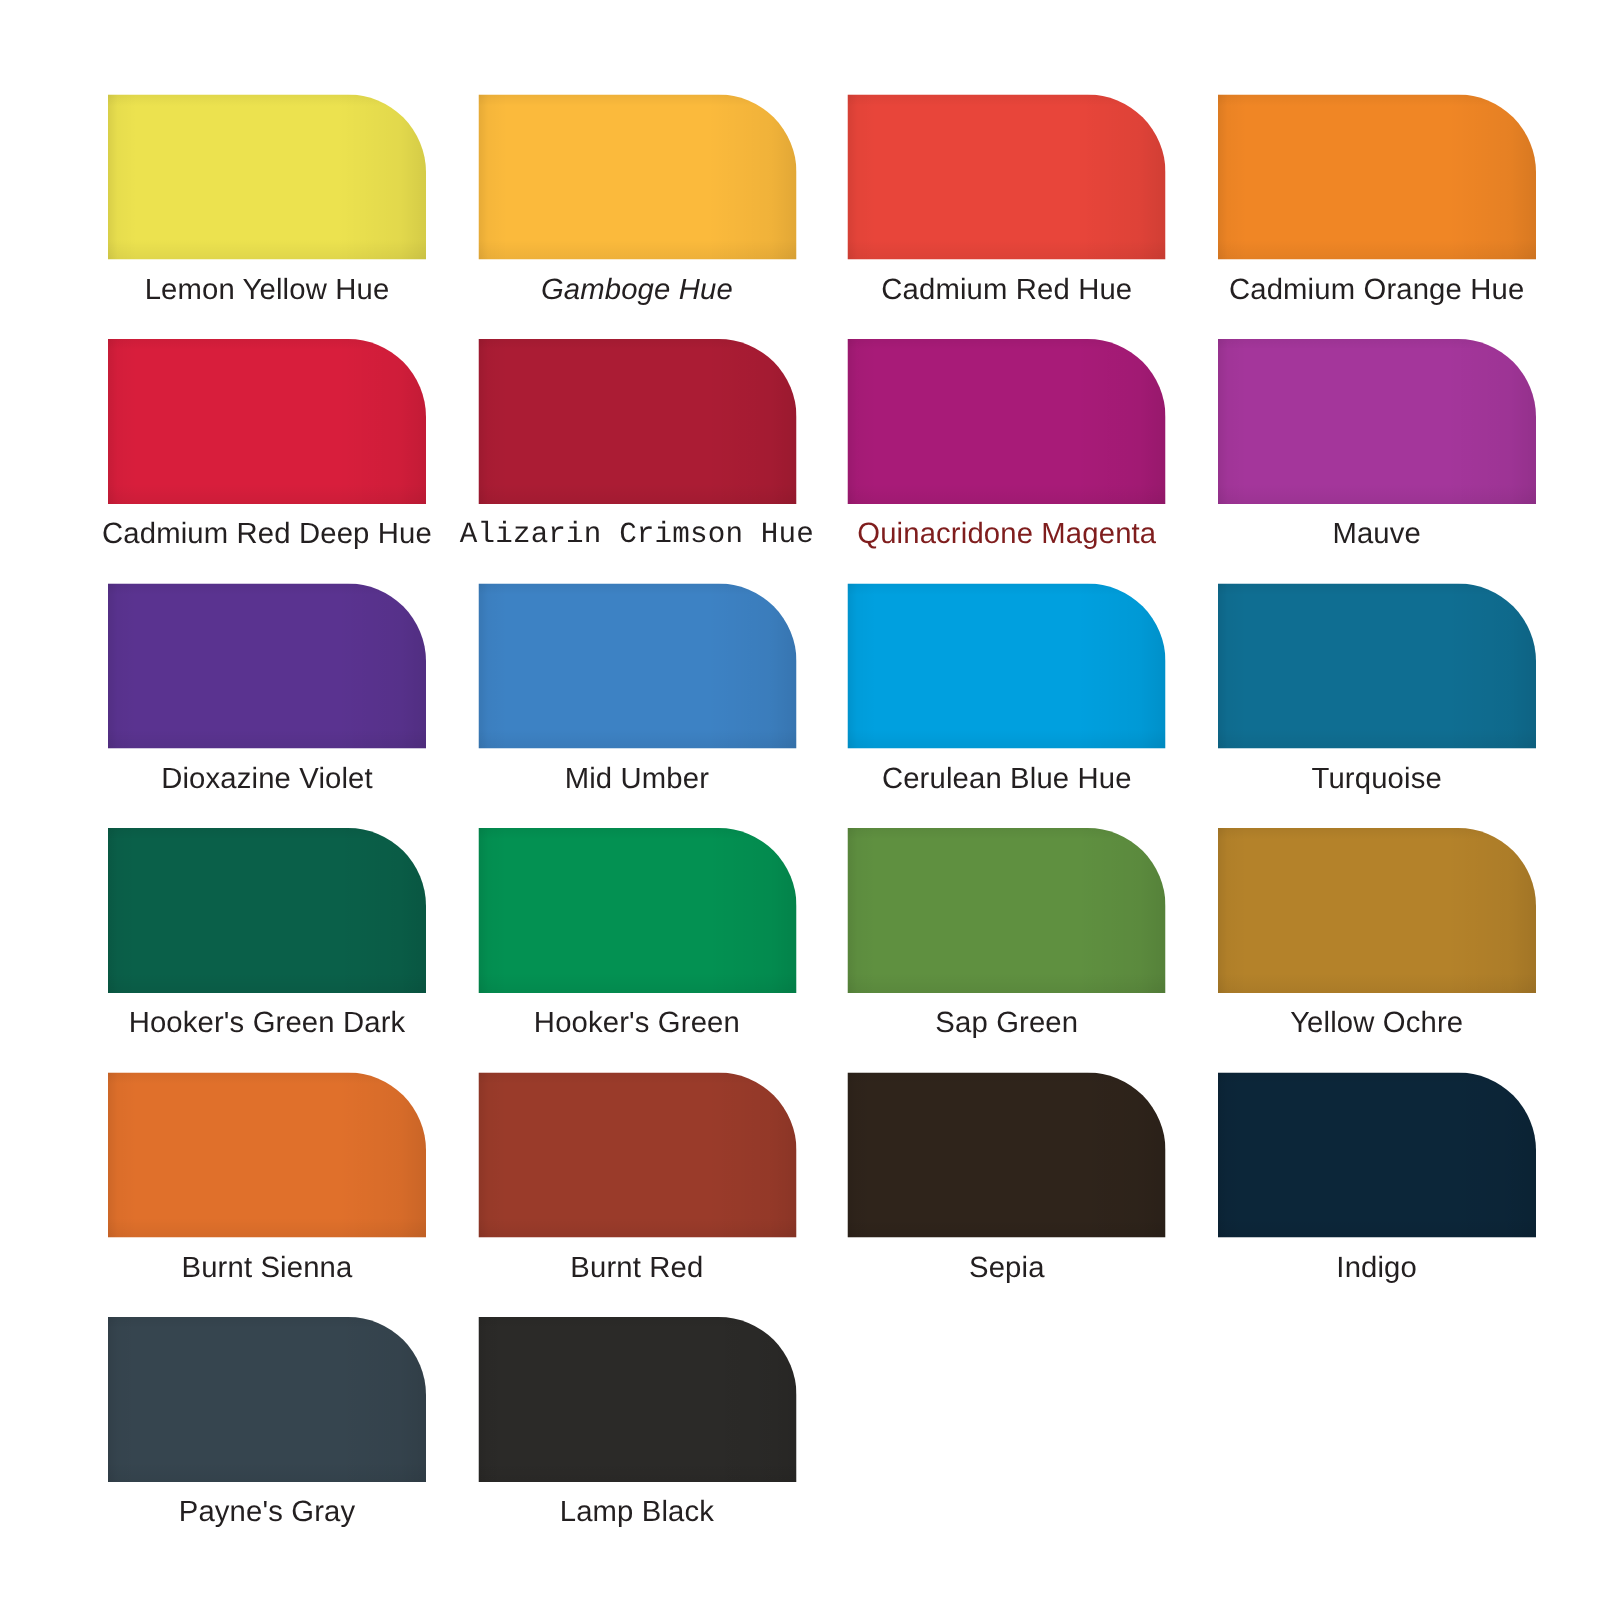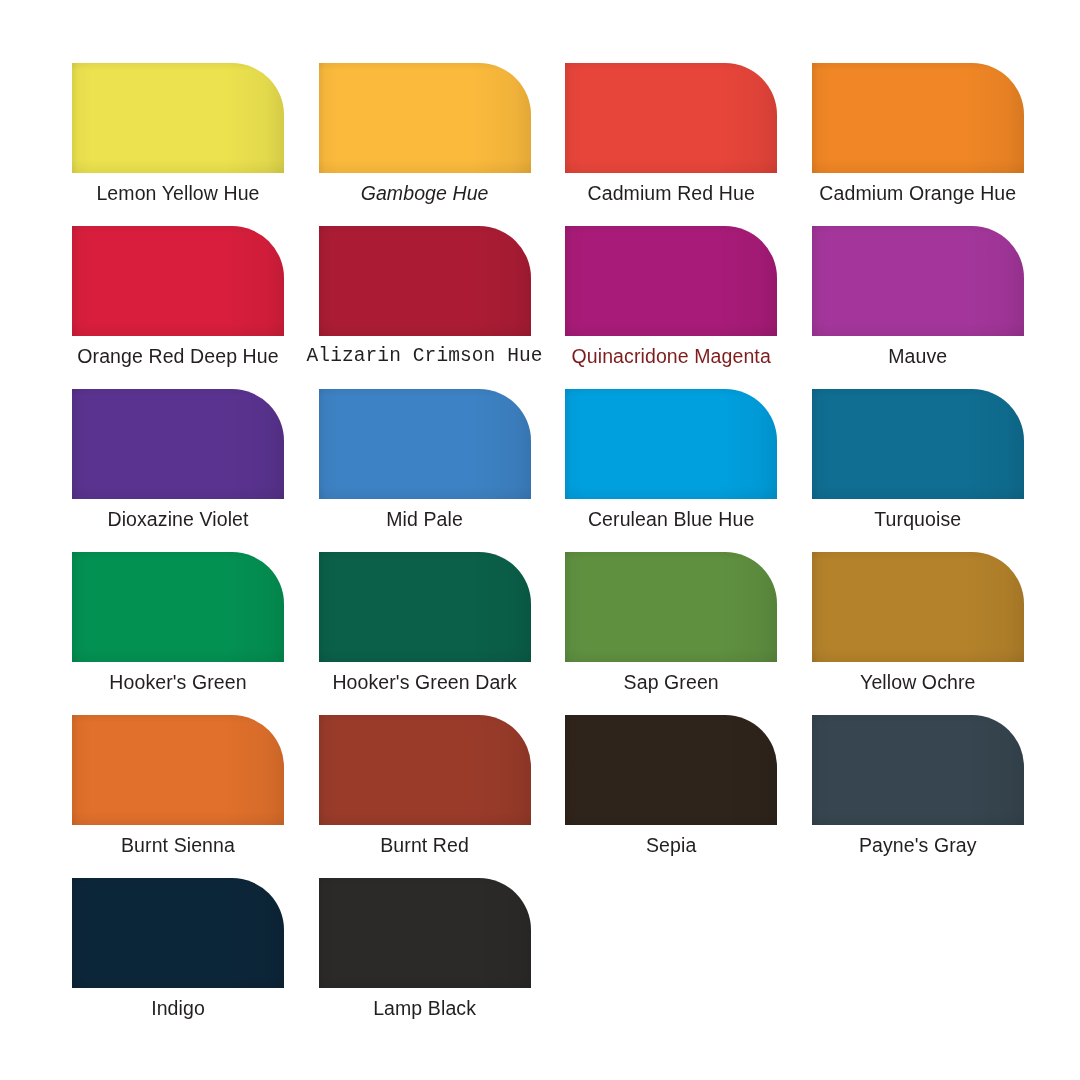--- a/index.html
+++ b/index.html
@@ -121,21 +121,21 @@
           <div class="chip-base" style="background-color: rgb(240, 134, 37);"></div>
           <div class="chip-shade"></div>
         </div>
         <div class="swatch-label" style="color: rgb(35, 31, 32);">Cadmium Orange Hue</div>
       </div>
       <div class="swatch-cell">
         <div class="swatch-chip">
           <div class="chip-base" style="background-color: rgb(216, 30, 60);"></div>
           <div class="chip-shade"></div>
         </div>
-        <div class="swatch-label" style="color: rgb(35, 31, 32);">Orange Red Deep Hue</div>
+        <div class="swatch-label" style="color: rgb(35, 31, 32);">Cadmium Red Deep Hue</div>
       </div>
       <div class="swatch-cell">
         <div class="swatch-chip">
           <div class="chip-base" style="background-color: rgb(171, 28, 52);"></div>
           <div class="chip-shade"></div>
         </div>
         <div class="swatch-label" style="color: rgb(35, 31, 32); font-family: Liberation Mono, monospace;">Alizarin Crimson Hue</div>
       </div>
       <div class="swatch-cell">
         <div class="swatch-chip">
@@ -156,52 +156,52 @@
           <div class="chip-base" style="background-color: rgb(90, 51, 144);"></div>
           <div class="chip-shade"></div>
         </div>
         <div class="swatch-label" style="color: rgb(35, 31, 32);">Dioxazine Violet</div>
       </div>
       <div class="swatch-cell">
         <div class="swatch-chip">
           <div class="chip-base" style="background-color: rgb(61, 130, 196);"></div>
           <div class="chip-shade"></div>
         </div>
-        <div class="swatch-label" style="color: rgb(35, 31, 32);">Mid Pale</div>
+        <div class="swatch-label" style="color: rgb(35, 31, 32);">Mid Umber</div>
       </div>
       <div class="swatch-cell">
         <div class="swatch-chip">
           <div class="chip-base" style="background-color: rgb(0, 160, 223);"></div>
           <div class="chip-shade"></div>
         </div>
         <div class="swatch-label" style="color: rgb(35, 31, 32);">Cerulean Blue Hue</div>
       </div>
       <div class="swatch-cell">
         <div class="swatch-chip">
           <div class="chip-base" style="background-color: rgb(15, 110, 146);"></div>
           <div class="chip-shade"></div>
         </div>
         <div class="swatch-label" style="color: rgb(35, 31, 32);">Turquoise</div>
       </div>
       <div class="swatch-cell">
         <div class="swatch-chip">
+          <div class="chip-base" style="background-color: rgb(10, 96, 73);"></div>
+          <div class="chip-shade"></div>
+        </div>
+        <div class="swatch-label" style="color: rgb(35, 31, 32);">Hooker's Green Dark</div>
+      </div>
+      <div class="swatch-cell">
+        <div class="swatch-chip">
           <div class="chip-base" style="background-color: rgb(3, 145, 82);"></div>
           <div class="chip-shade"></div>
         </div>
         <div class="swatch-label" style="color: rgb(35, 31, 32);">Hooker's Green</div>
       </div>
       <div class="swatch-cell">
         <div class="swatch-chip">
-          <div class="chip-base" style="background-color: rgb(10, 96, 73);"></div>
-          <div class="chip-shade"></div>
-        </div>
-        <div class="swatch-label" style="color: rgb(35, 31, 32);">Hooker's Green Dark</div>
-      </div>
-      <div class="swatch-cell">
-        <div class="swatch-chip">
           <div class="chip-base" style="background-color: rgb(95, 144, 64);"></div>
           <div class="chip-shade"></div>
         </div>
         <div class="swatch-label" style="color: rgb(35, 31, 32);">Sap Green</div>
       </div>
       <div class="swatch-cell">
         <div class="swatch-chip">
           <div class="chip-base" style="background-color: rgb(180, 130, 42);"></div>
           <div class="chip-shade"></div>
         </div>
@@ -223,31 +223,31 @@
       </div>
       <div class="swatch-cell">
         <div class="swatch-chip">
           <div class="chip-base" style="background-color: rgb(47, 36, 27);"></div>
           <div class="chip-shade"></div>
         </div>
         <div class="swatch-label" style="color: rgb(35, 31, 32);">Sepia</div>
       </div>
       <div class="swatch-cell">
         <div class="swatch-chip">
+          <div class="chip-base" style="background-color: rgb(12, 38, 57);"></div>
+          <div class="chip-shade"></div>
+        </div>
+        <div class="swatch-label" style="color: rgb(35, 31, 32);">Indigo</div>
+      </div>
+      <div class="swatch-cell">
+        <div class="swatch-chip">
           <div class="chip-base" style="background-color: rgb(54, 69, 79);"></div>
           <div class="chip-shade"></div>
         </div>
         <div class="swatch-label" style="color: rgb(35, 31, 32);">Payne's Gray</div>
-      </div>
-      <div class="swatch-cell">
-        <div class="swatch-chip">
-          <div class="chip-base" style="background-color: rgb(12, 38, 57);"></div>
-          <div class="chip-shade"></div>
-        </div>
-        <div class="swatch-label" style="color: rgb(35, 31, 32);">Indigo</div>
       </div>
       <div class="swatch-cell">
         <div class="swatch-chip">
           <div class="chip-base" style="background-color: rgb(43, 42, 40);"></div>
           <div class="chip-shade"></div>
         </div>
         <div class="swatch-label" style="color: rgb(35, 31, 32);">Lamp Black</div>
       </div>
     </div>
 </div>

